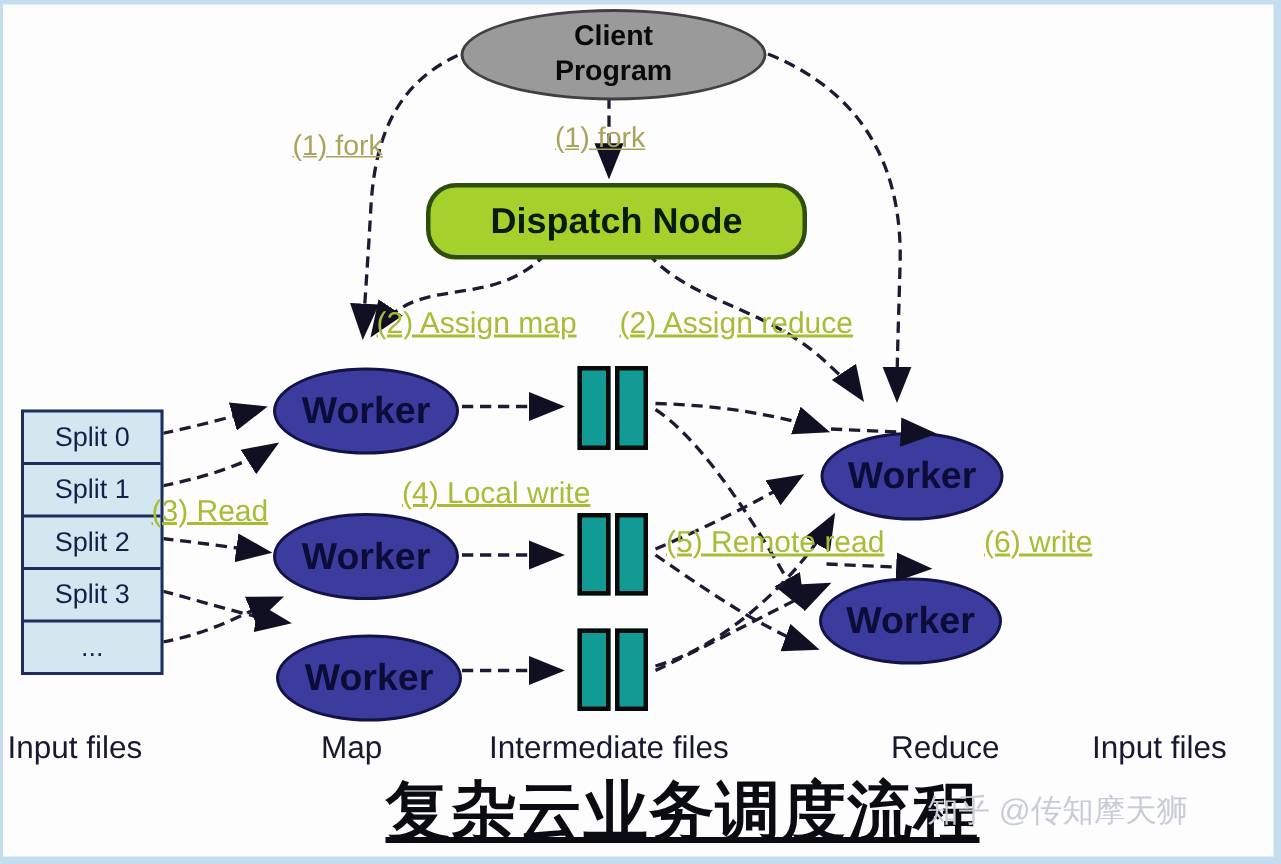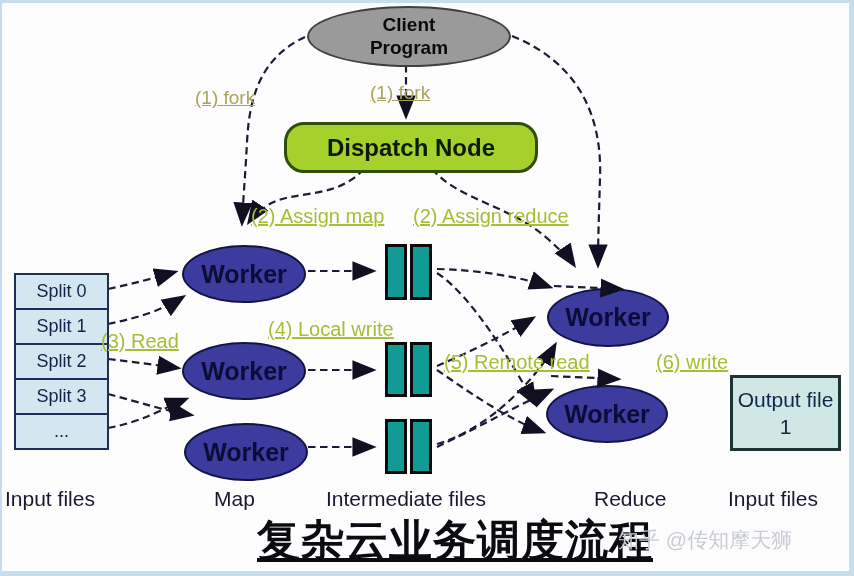--- a/index.html
+++ b/index.html
@@ -125,23 +125,20 @@
   </div>
   <div class="abs pair" style="left:383px;top:339px;width:47px;height:55px;">
     <span></span>
       <span></span>
   </div>
   <div class="abs pair" style="left:383px;top:416px;width:47px;height:55px;">
     <span></span>
       <span></span>
   </div>
 
-  <div class="abs node outbox" style="left:728px;top:372px;width:105px;height:70px;">
-    <span>Output file 1</span>
-  </div>
 
   <div class="abs elabel olive" style="left:193px;top:84px;">(1) fork</div>
   <div class="abs elabel olive" style="left:368px;top:79px;">(1) fork</div>
   <div class="abs elabel" style="left:249px;top:202px;">(2) Assign map</div>
   <div class="abs elabel" style="left:411px;top:202px;">(2) Assign reduce</div>
   <div class="abs elabel" style="left:99px;top:327px;">(3) Read</div>
   <div class="abs elabel" style="left:266px;top:315px;text-align:center;">(4) Local write</div>
   <div class="abs elabel" style="left:442px;top:348px;">(5) Remote read</div>
   <div class="abs elabel" style="left:654px;top:348px;">(6) write</div>
 

